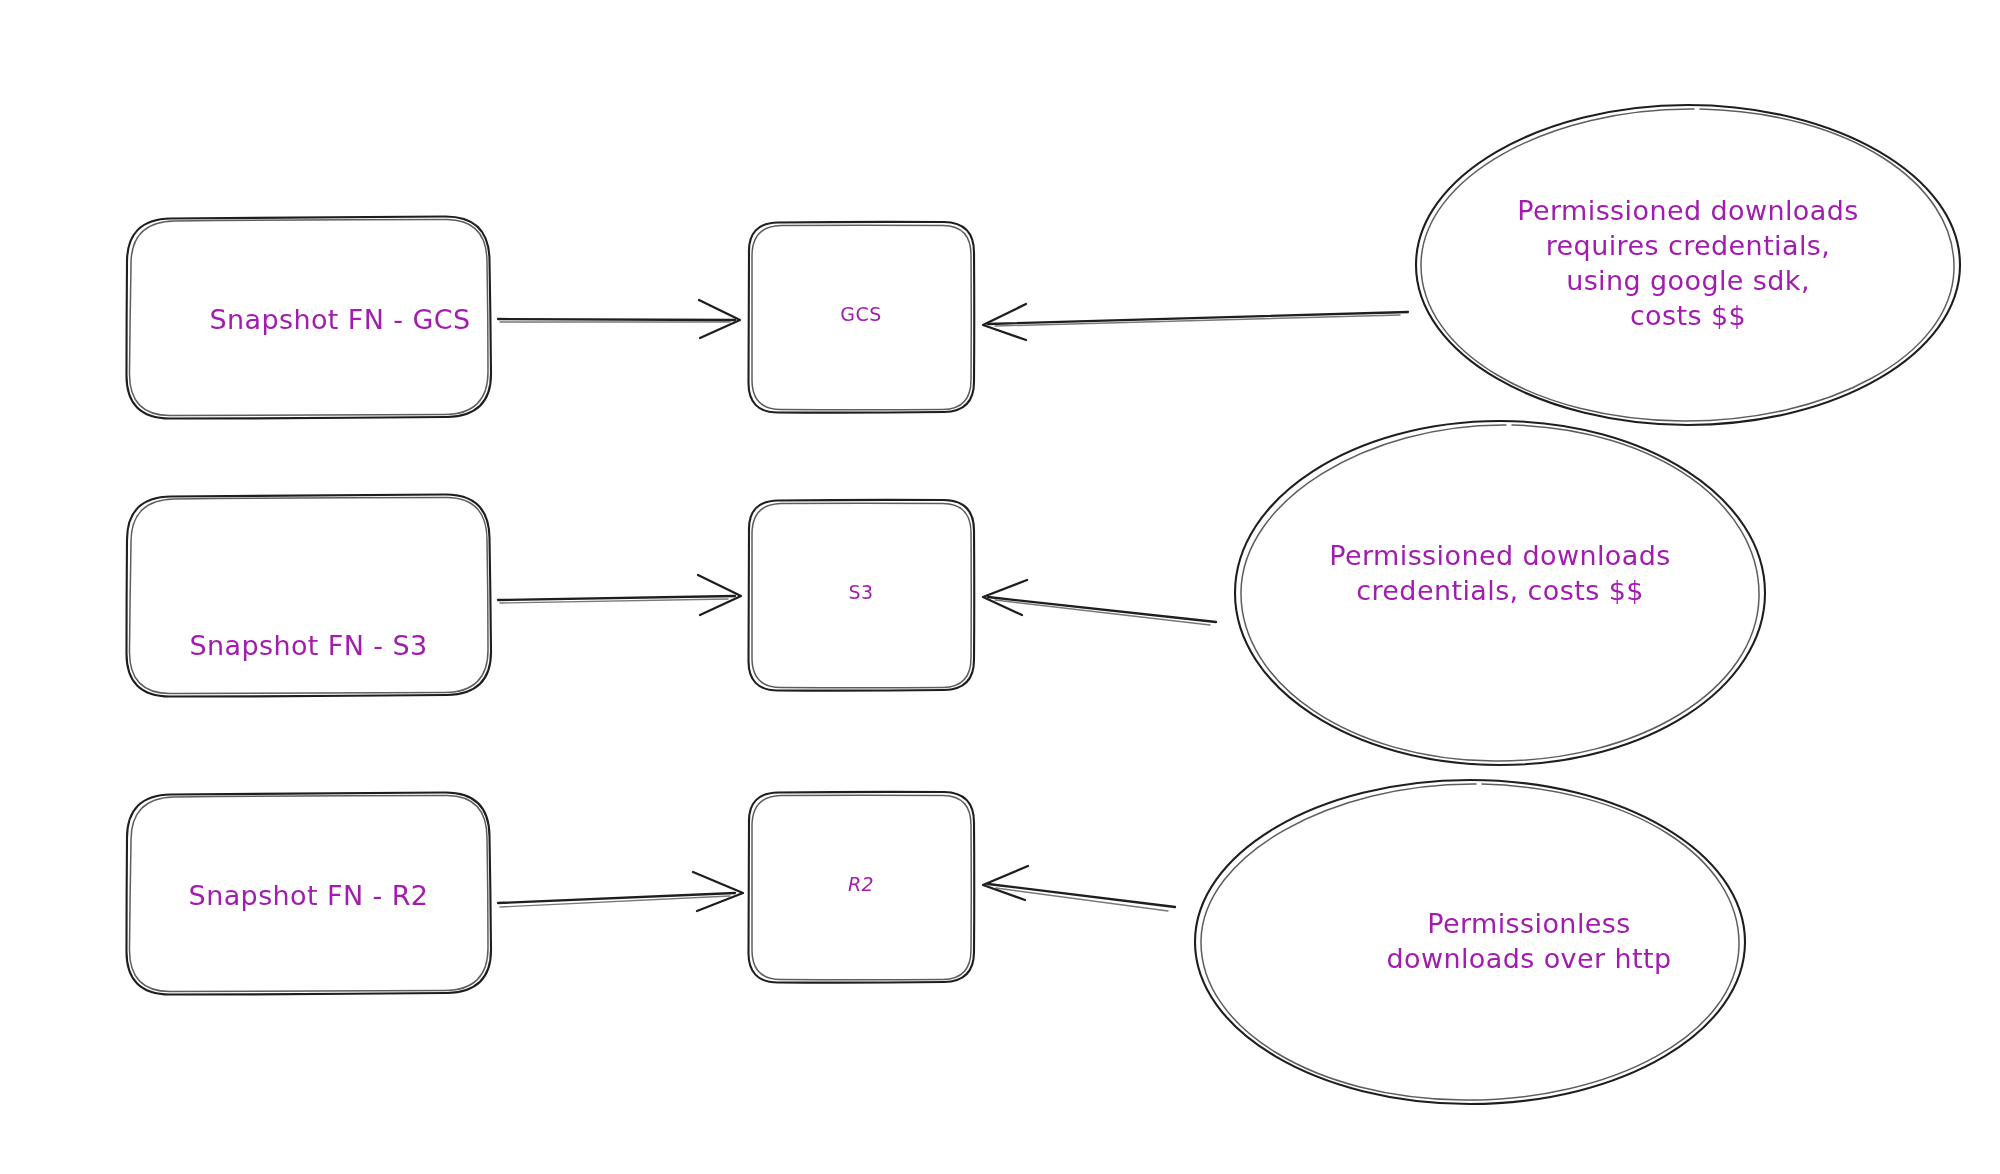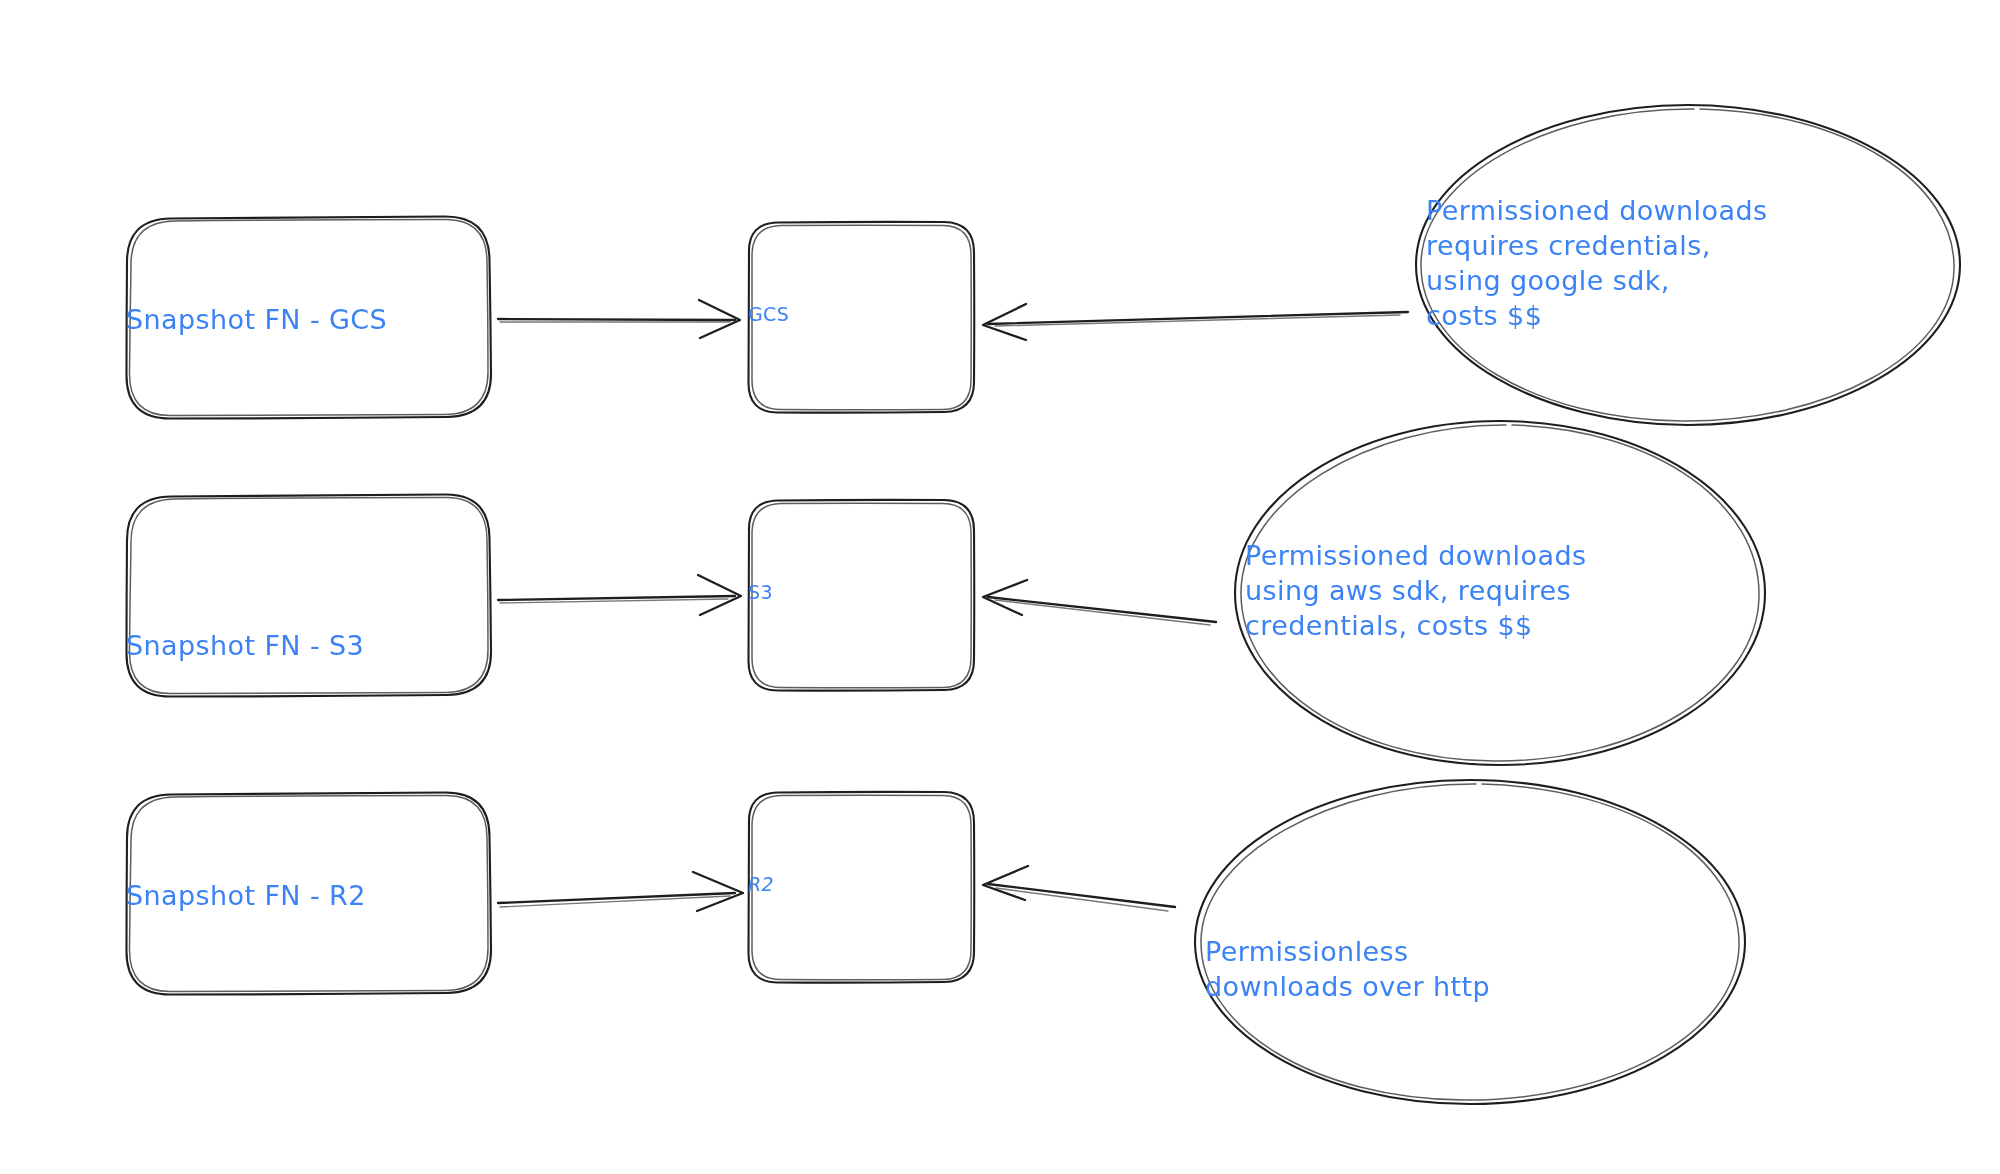--- a/index.html
+++ b/index.html
@@ -56,25 +56,25 @@
     stroke-linecap: round;
     stroke-linejoin: round;
     opacity: 0.6;
   }
   .node-fill {
     fill: #ffffff;
     stroke: none;
   }
   .label {
     position: absolute;
-    color: #3b82f6;
+    color: #a21caf;
     font-family: "DejaVu Sans", sans-serif;
     font-size: 26px;
     line-height: 1.26;
-    text-align: left;
+    text-align: center;
     letter-spacing: 0.4px;
     white-space: pre;
     user-select: none;
   }
   .label.multiline {
     white-space: normal;
   }
   .box-label {
     font-size: 27px;
   }
@@ -227,26 +227,25 @@
     <div>using google sdk,</div>
     <div>costs $$</div>
   </div>
 
   <div class="label box-label" style="left:126px; top:581px; width:365px;margin-top:48px;">Snapshot FN - S3</div>
 
   <div class="label store-label" style="left:748px; top:581px; width:226px;">S3</div>
 
   <div class="label ellipse-label multiline" style="left:1245px; top:538px; width:510px;">
     <div>Permissioned downloads</div>
-    <div>using aws sdk, requires</div>
     <div>credentials, costs $$</div>
   </div>
 
   <div class="label box-label" style="left:126px; top:879px; width:365px;">Snapshot FN - R2</div>
 
   <div class="label store-label" style="left:748px; top:873px; width:226px;font-style:italic;">R2</div>
 
-  <div class="label ellipse-label multiline" style="left:1205px; top:906px; width:530px;margin-top:28px;">
+  <div class="label ellipse-label multiline" style="left:1264px; top:906px; width:530px;">
     <div>Permissionless</div>
     <div>downloads over http</div>
   </div>
 
 </div>
 
 </body></html>

